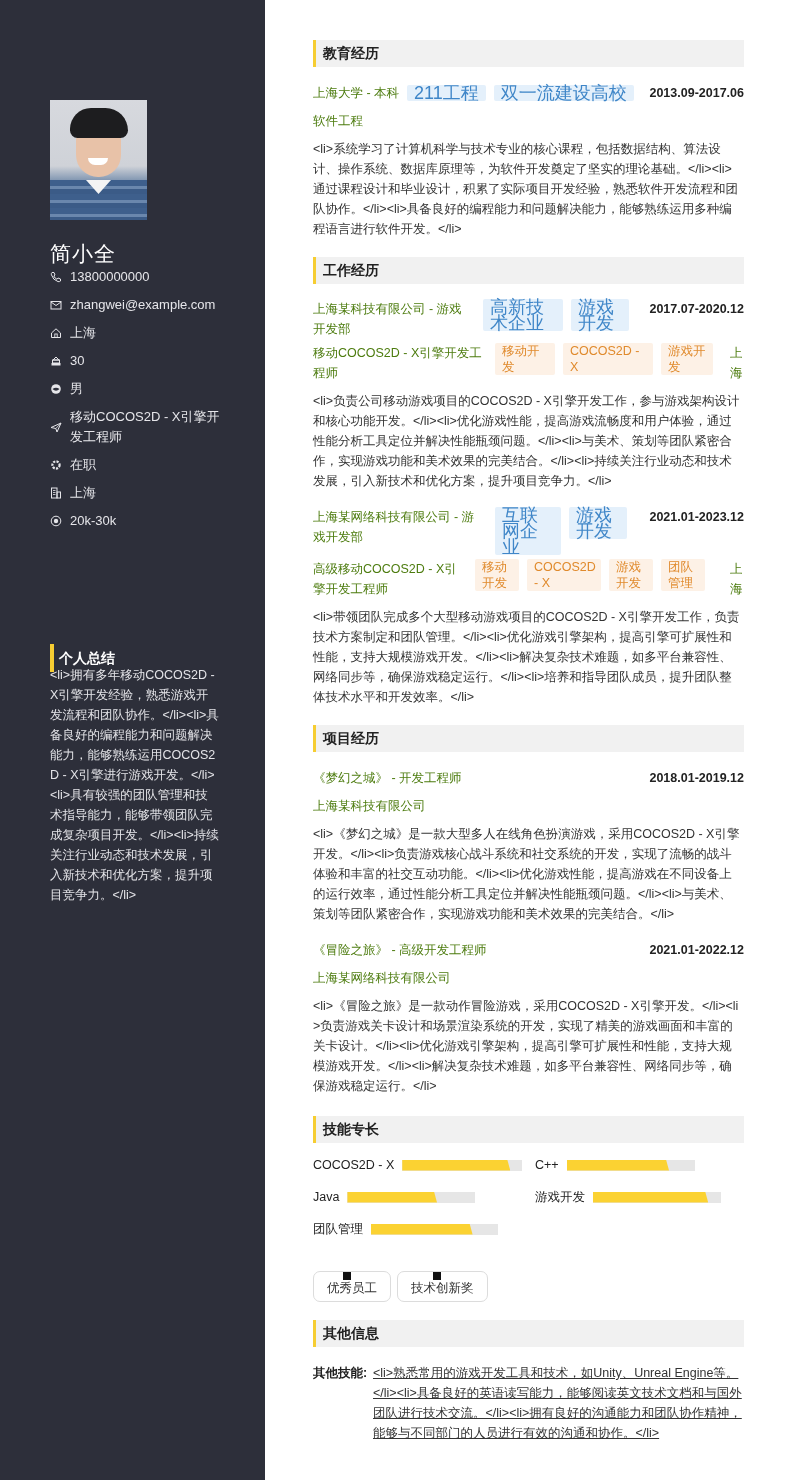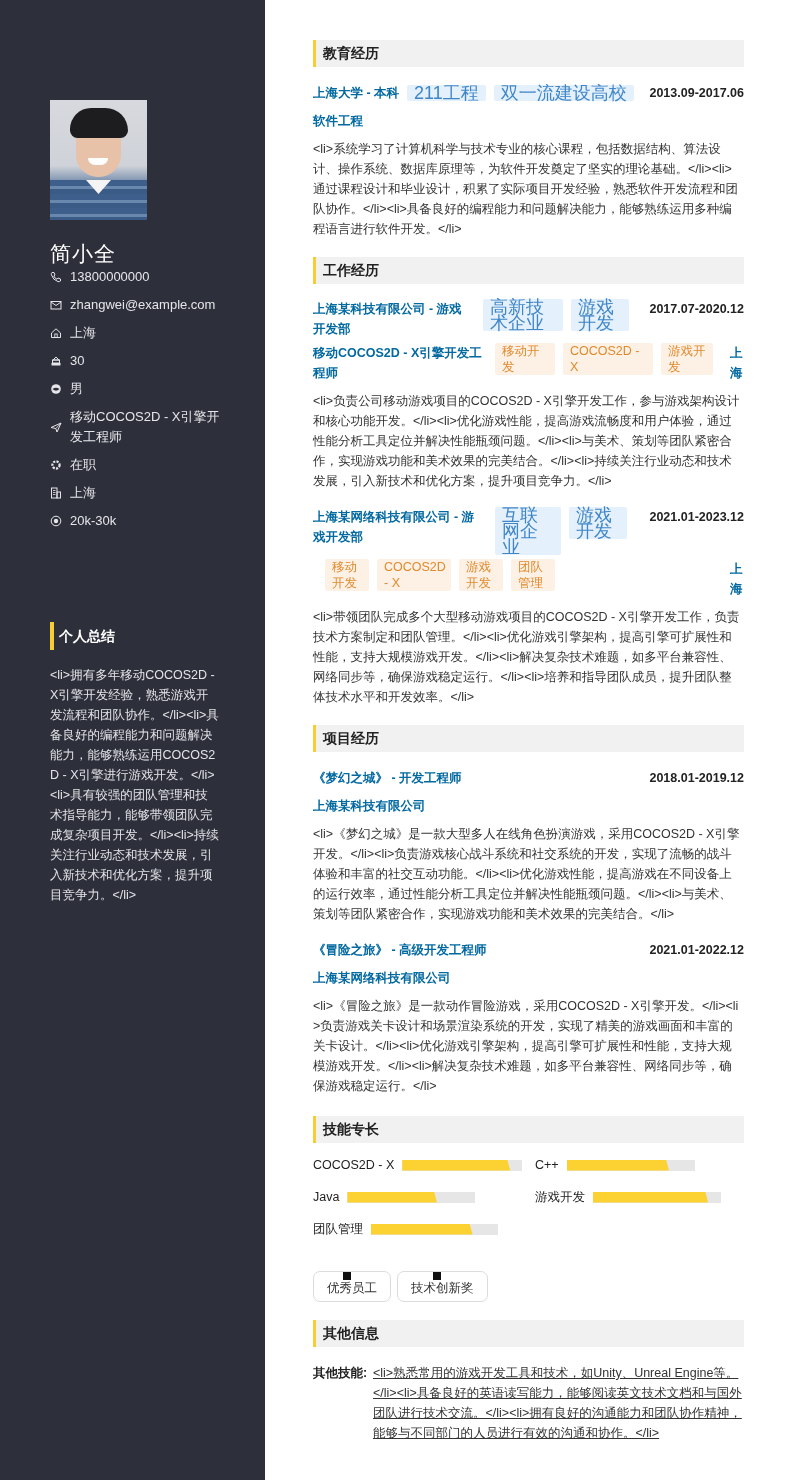--- a/index.html
+++ b/index.html
@@ -11,26 +11,26 @@
   .avatar .face { position: absolute; left: 26px; top: 22px; width: 45px; height: 55px; background: #e8c2a8; border-radius: 18px 18px 22px 22px; }
   .avatar .smile { position: absolute; left: 38px; top: 58px; width: 20px; height: 7px; background: #fff; border-radius: 0 0 10px 10px; }
   .avatar .shirt { position: absolute; left: 0; top: 80px; width: 97px; height: 40px; background: repeating-linear-gradient(180deg, #3e5f8c 0 6px, #6a87ad 6px 9px, #3b5b87 9px 14px); }
   .avatar .collar { position: absolute; left: 36px; top: 80px; width: 25px; height: 14px; background: #f4f4f4; clip-path: polygon(0 0, 100% 0, 50% 100%); }
   .name { position: absolute; left: 50px; top: 240px; font-size: 21px; color: #ffffff; font-weight: 500; letter-spacing: 1px; }
   .info-list { position: absolute; left: 50px; top: 267px; width: 170px; }
   .info-row { display: flex; align-items: flex-start; font-size: 13px; line-height: 20px; color: #e6e6ea; margin-bottom: 8px; }
   .info-row .ico { width: 12px; height: 20px; margin-right: 8px; display: flex; align-items: center; justify-content: center; flex-shrink: 0; }
   .info-row .ico svg { width: 12px; height: 12px; }
   .info-row.multi .ico { height: 40px; }
-  .summary-title { position: absolute; left: 50px; top: 622px; height: 28px; border-left: 4px solid #f6cd32; padding-left: 5px; font-size: 14px; line-height: 28px; color: #ffffff; font-weight: 600; }
+  .summary-title { position: absolute; left: 50px; top: 644px; height: 28px; border-left: 4px solid #f6cd32; padding-left: 5px; font-size: 14px; line-height: 28px; color: #ffffff; font-weight: 600; }
   .summary-text { position: absolute; left: 50px; top: 665px; width: 170px; font-size: 12.5px; line-height: 20px; color: #e4e4e8; word-break: break-all; }
   .main { position: absolute; left: 313px; top: 40px; width: 431px; }
   .sec-head { height: 27px; background: #f1f1f1; border-left: 3px solid #f6cd32; padding-left: 7px; font-size: 14px; font-weight: 700; line-height: 27px; color: #222; }
   .row { display: flex; align-items: flex-start; justify-content: space-between; }
-  .t-strong { font-size: 12.5px; font-weight: 700; color: #0369a1; line-height: 20px; }
+  .t-strong { font-size: 12.5px; font-weight: 400; color: #4d7c0f; line-height: 20px; }
   .date { font-size: 12.5px; font-weight: 700; color: #222; line-height: 20px; white-space: nowrap; }
   .para { font-size: 12.5px; line-height: 20px; color: #333; word-break: break-all; }
   .tag-blue { display: inline-block; background: #e4f0fb; color: #3f86c8; font-size: 18px; line-height: 16px; padding: 0 7px; border-radius: 2px; }
   .tag-orange { display: inline-block; background: #fdf1e6; color: #e08a2c; font-size: 12.5px; line-height: 16px; padding: 0 7px; border-radius: 2px; }
   .skills { position: relative; height: 100px; }
   .skill { position: absolute; display: flex; align-items: center; font-size: 12.5px; color: #222; height: 20px; }
   .skill .track { height: 11px; background: #e6e6e6; margin-left: 8px; position: relative; }
   .skill .fill { position: absolute; left: 0; top: 0; height: 11px; background: #fbd232; clip-path: polygon(0 0, calc(100% - 3px) 0, 100% 100%, 0 100%); }
   .award { display: inline-flex; align-items: center; height: 31px; border: 1px solid #dcdcdc; border-radius: 7px; padding: 0 13px; font-size: 12.5px; color: #333; margin-right: 6px; flex-direction: column; }
   .award .sq { width: 8px; height: 8px; background: #111; margin-right: 10px; }
@@ -172,20 +172,21 @@
   </div>
 
   <div style="margin-top:16px;">
     <div class="row">
       <span class="t-strong" style="width:170px;">上海某网络科技有限公司 - 游戏开发部</span>
       <span class="tag-blue" style="width:66px;margin-left:12px;">互联网企业</span>
       <span class="tag-blue" style="width:58px;margin-left:8px;">游戏开发</span>
       <span class="date" style="margin-left:auto;">2021.01-2023.12</span>
     </div>
     <div class="row" style="margin-top:4px;">
+      <span class="t-strong" style="width:150px;">高级移动COCOS2D - X引擎开发工程师</span>
       <span class="tag-orange" style="width:44px;margin-left:12px;">移动开发</span>
       <span class="tag-orange" style="width:74px;margin-left:8px;">COCOS2D - X</span>
       <span class="tag-orange" style="width:44px;margin-left:8px;">游戏开发</span>
       <span class="tag-orange" style="width:44px;margin-left:8px;">团队管理</span>
       <span class="t-strong" style="width:14px;margin-left:auto;">上海</span>
     </div>
     <div class="para" style="margin-top:8px;">&lt;li&gt;带领团队完成多个大型移动游戏项目的COCOS2D - X引擎开发工作，负责技术方案制定和团队管理。&lt;/li&gt;&lt;li&gt;优化游戏引擎架构，提高引擎可扩展性和性能，支持大规模游戏开发。&lt;/li&gt;&lt;li&gt;解决复杂技术难题，如多平台兼容性、网络同步等，确保游戏稳定运行。&lt;/li&gt;&lt;li&gt;培养和指导团队成员，提升团队整体技术水平和开发效率。&lt;/li&gt;</div>
   </div>
 
   <div class="sec-head" style="margin-top:18px;">项目经历</div>

